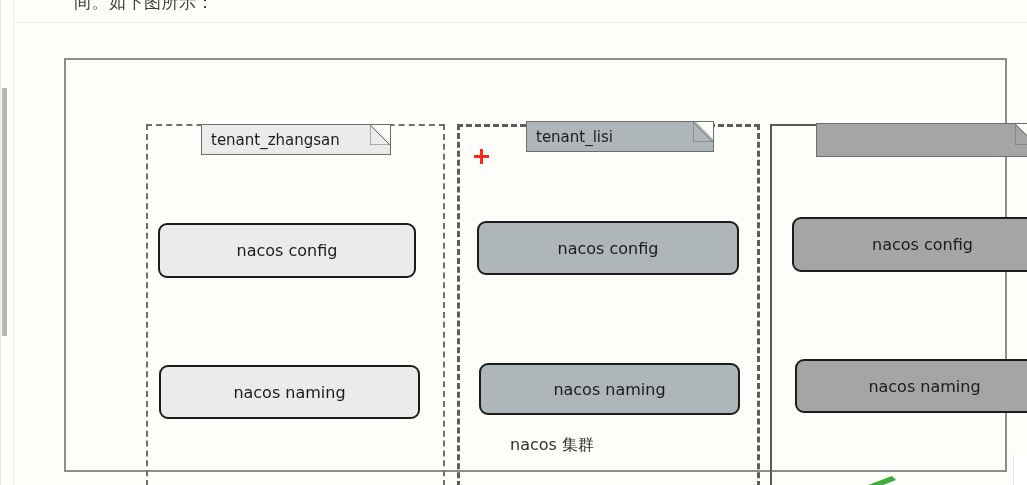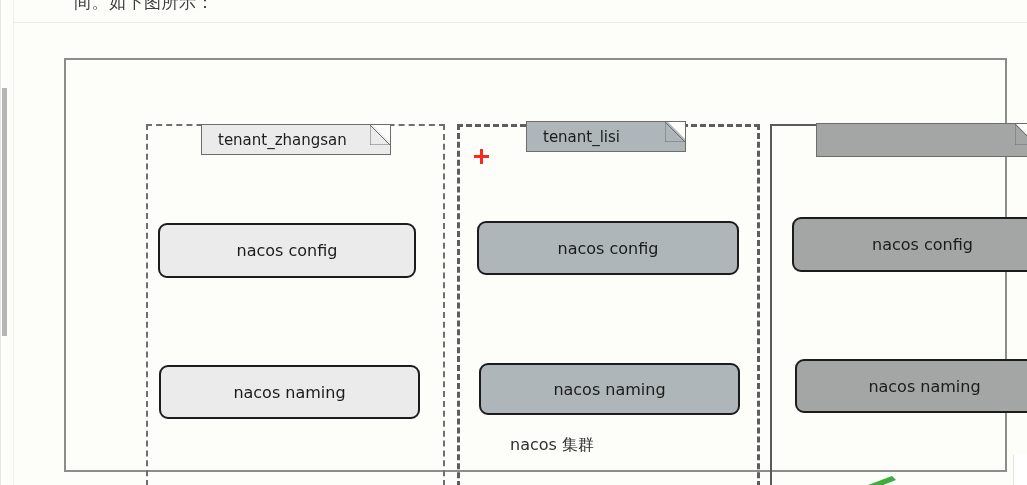--- a/index.html
+++ b/index.html
@@ -56,32 +56,32 @@
   #tenant-2{ left:704px; width:300px;
     border:2px solid #5a5a5a; }
 
   
   .note{
     position:absolute;
     box-sizing:border-box;
     border:1px solid #6d6d6d;
     font-size:15px;color:#1d1d1d;
     display:flex;align-items:center;
-    padding-left:16px;
+    padding-left:9px;
     overflow:hidden;
   }
   .note .fold{
     position:absolute;right:-1px;top:-1px;
     width:0;height:0;
     border-left:19px solid transparent;
   }
   #note-0{ left:135px; top:64px;  width:190px; height:31px;
            background:#ebebeb; }
   #note-0 .fold{ border-top:19px solid #fdfdfa; }
-  #note-1{ left:460px; top:61px;  width:160px; height:31px;
+  #note-1{ left:460px; top:61px;  width:188px; height:31px;
            background:#aeb6b9; }
   #note-1 .fold{ border-top:19px solid #fdfdfa; }
   #note-2{ left:750px; top:63px;  width:220px; height:34px;
            background:#a3a6a4; }
   #note-2 .fold{ border-top:21px solid #fdfdfa; border-left:21px solid transparent; }
   .fold-edge{
     position:absolute;top:0;right:0;width:20px;height:20px;
     pointer-events:none;
   }
   .fold-edge svg{display:block;}

